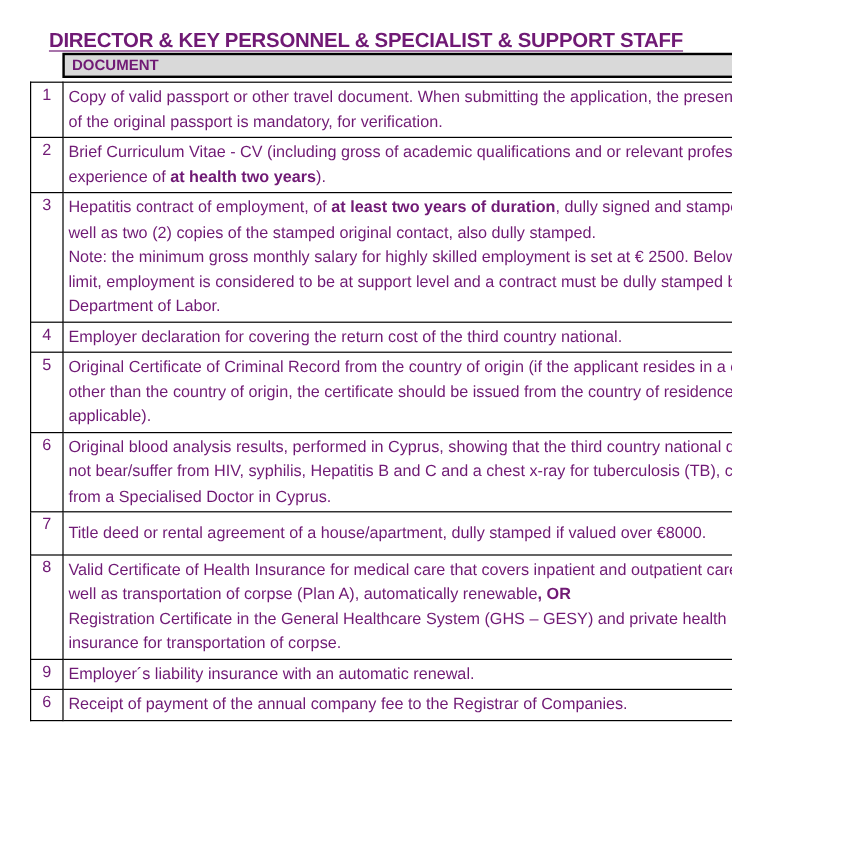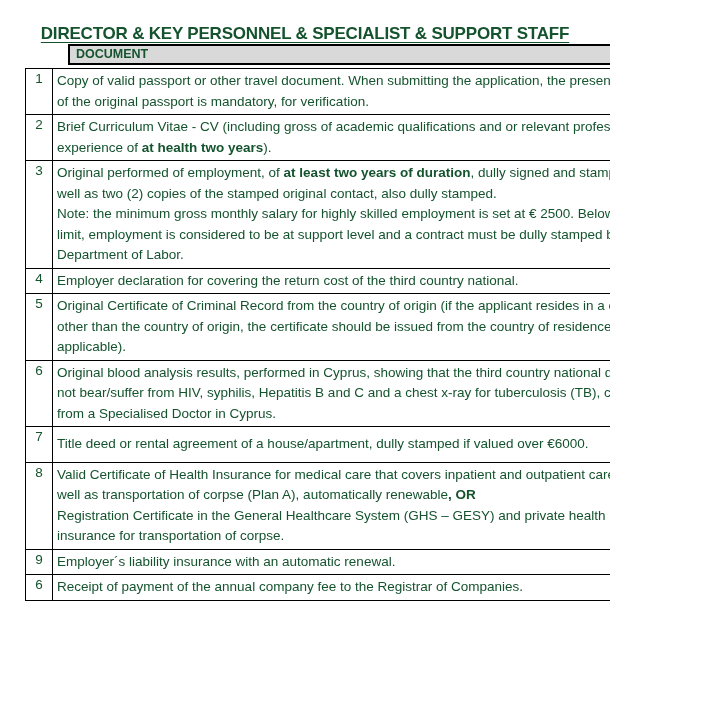--- a/index.html
+++ b/index.html
@@ -6,21 +6,21 @@
     margin: 0;
     padding: 0;
     background: #ffffff;
   }
   .page {
     position: relative;
     width: 610px;
     height: 715px;
     background: #ffffff;
     font-family: "Liberation Sans", sans-serif;
-    color: #14532d;
+    color: #701a75;
     overflow: hidden;
   }
   .main-title {
     margin: 0;
     padding-top: 24px;
     text-align: center;
     font-size: 17px;
     font-weight: bold;
     letter-spacing: -0.2px;
     text-decoration: underline;
@@ -33,21 +33,21 @@
     font-size: 19px;
     font-weight: bold;
     letter-spacing: -0.3px;
     white-space: nowrap;
   }
   .doc-table-wrap {
     margin-left: 25px;
     width: 633px;
   }
   .header-bar {
-    margin-left: 43px;
+    margin-left: 27px;
     background: #d9d9d9;
     border: 2px solid #000000;
     height: 17px;
     line-height: 17px;
     font-size: 12.5px;
     font-weight: bold;
     padding-left: 6px;
     box-sizing: content-box;
   }
   .body-table {
@@ -101,21 +101,21 @@
           </tr>
           <tr>
             <td class="num">2</td>
             <td class="txt">
               <div class="para"><span>Brief Curriculum Vitae - CV (including gross of academic qualifications and or relevant professional experience of </span><b>at health two years</b><span>).</span></div>
             </td>
           </tr>
           <tr>
             <td class="num">3</td>
             <td class="txt">
-              <div class="para"><span>Original performed of employment, of </span><b>at least two years of duration</b><span>, dully signed and stamped, as well as two (2) copies of the stamped original contact, also dully stamped.</span></div>
+              <div class="para"><span>Hepatitis contract of employment, of </span><b>at least two years of duration</b><span>, dully signed and stamped, as well as two (2) copies of the stamped original contact, also dully stamped.</span></div>
               <div class="para"><span>Note: the minimum gross monthly salary for highly skilled employment is set at € 2500. Below this limit, employment is considered to be at support level and a contract must be dully stamped by the Department of Labor.</span></div>
             </td>
           </tr>
           <tr>
             <td class="num">4</td>
             <td class="txt">
               <div class="para"><span>Employer declaration for covering the return cost of the third country national.</span></div>
             </td>
           </tr>
           <tr>
@@ -126,21 +126,21 @@
           </tr>
           <tr>
             <td class="num">6</td>
             <td class="txt">
               <div class="para"><span>Original blood analysis results, performed in Cyprus, showing that the third country national does not bear/suffer from HIV, syphilis, Hepatitis B and C and a chest x-ray for tuberculosis (TB), certified from a Specialised Doctor in Cyprus.</span></div>
             </td>
           </tr>
           <tr>
             <td class="num">7</td>
             <td class="txt">
-              <div class="para"><span>Title deed or rental agreement of a house/apartment, dully stamped if valued over €6000.</span></div>
+              <div class="para"><span>Title deed or rental agreement of a house/apartment, dully stamped if valued over €8000.</span></div>
             </td>
           </tr>
           <tr>
             <td class="num">8</td>
             <td class="txt">
               <div class="para"><span>Valid Certificate of Health Insurance for medical care that covers inpatient and outpatient care as well as transportation of corpse (Plan A), automatically renewable</span><b>, OR</b></div>
               <div class="para"><span>Registration Certificate in the General Healthcare System (GHS – GESY) and private health insurance for transportation of corpse.</span></div>
             </td>
           </tr>
           <tr>

